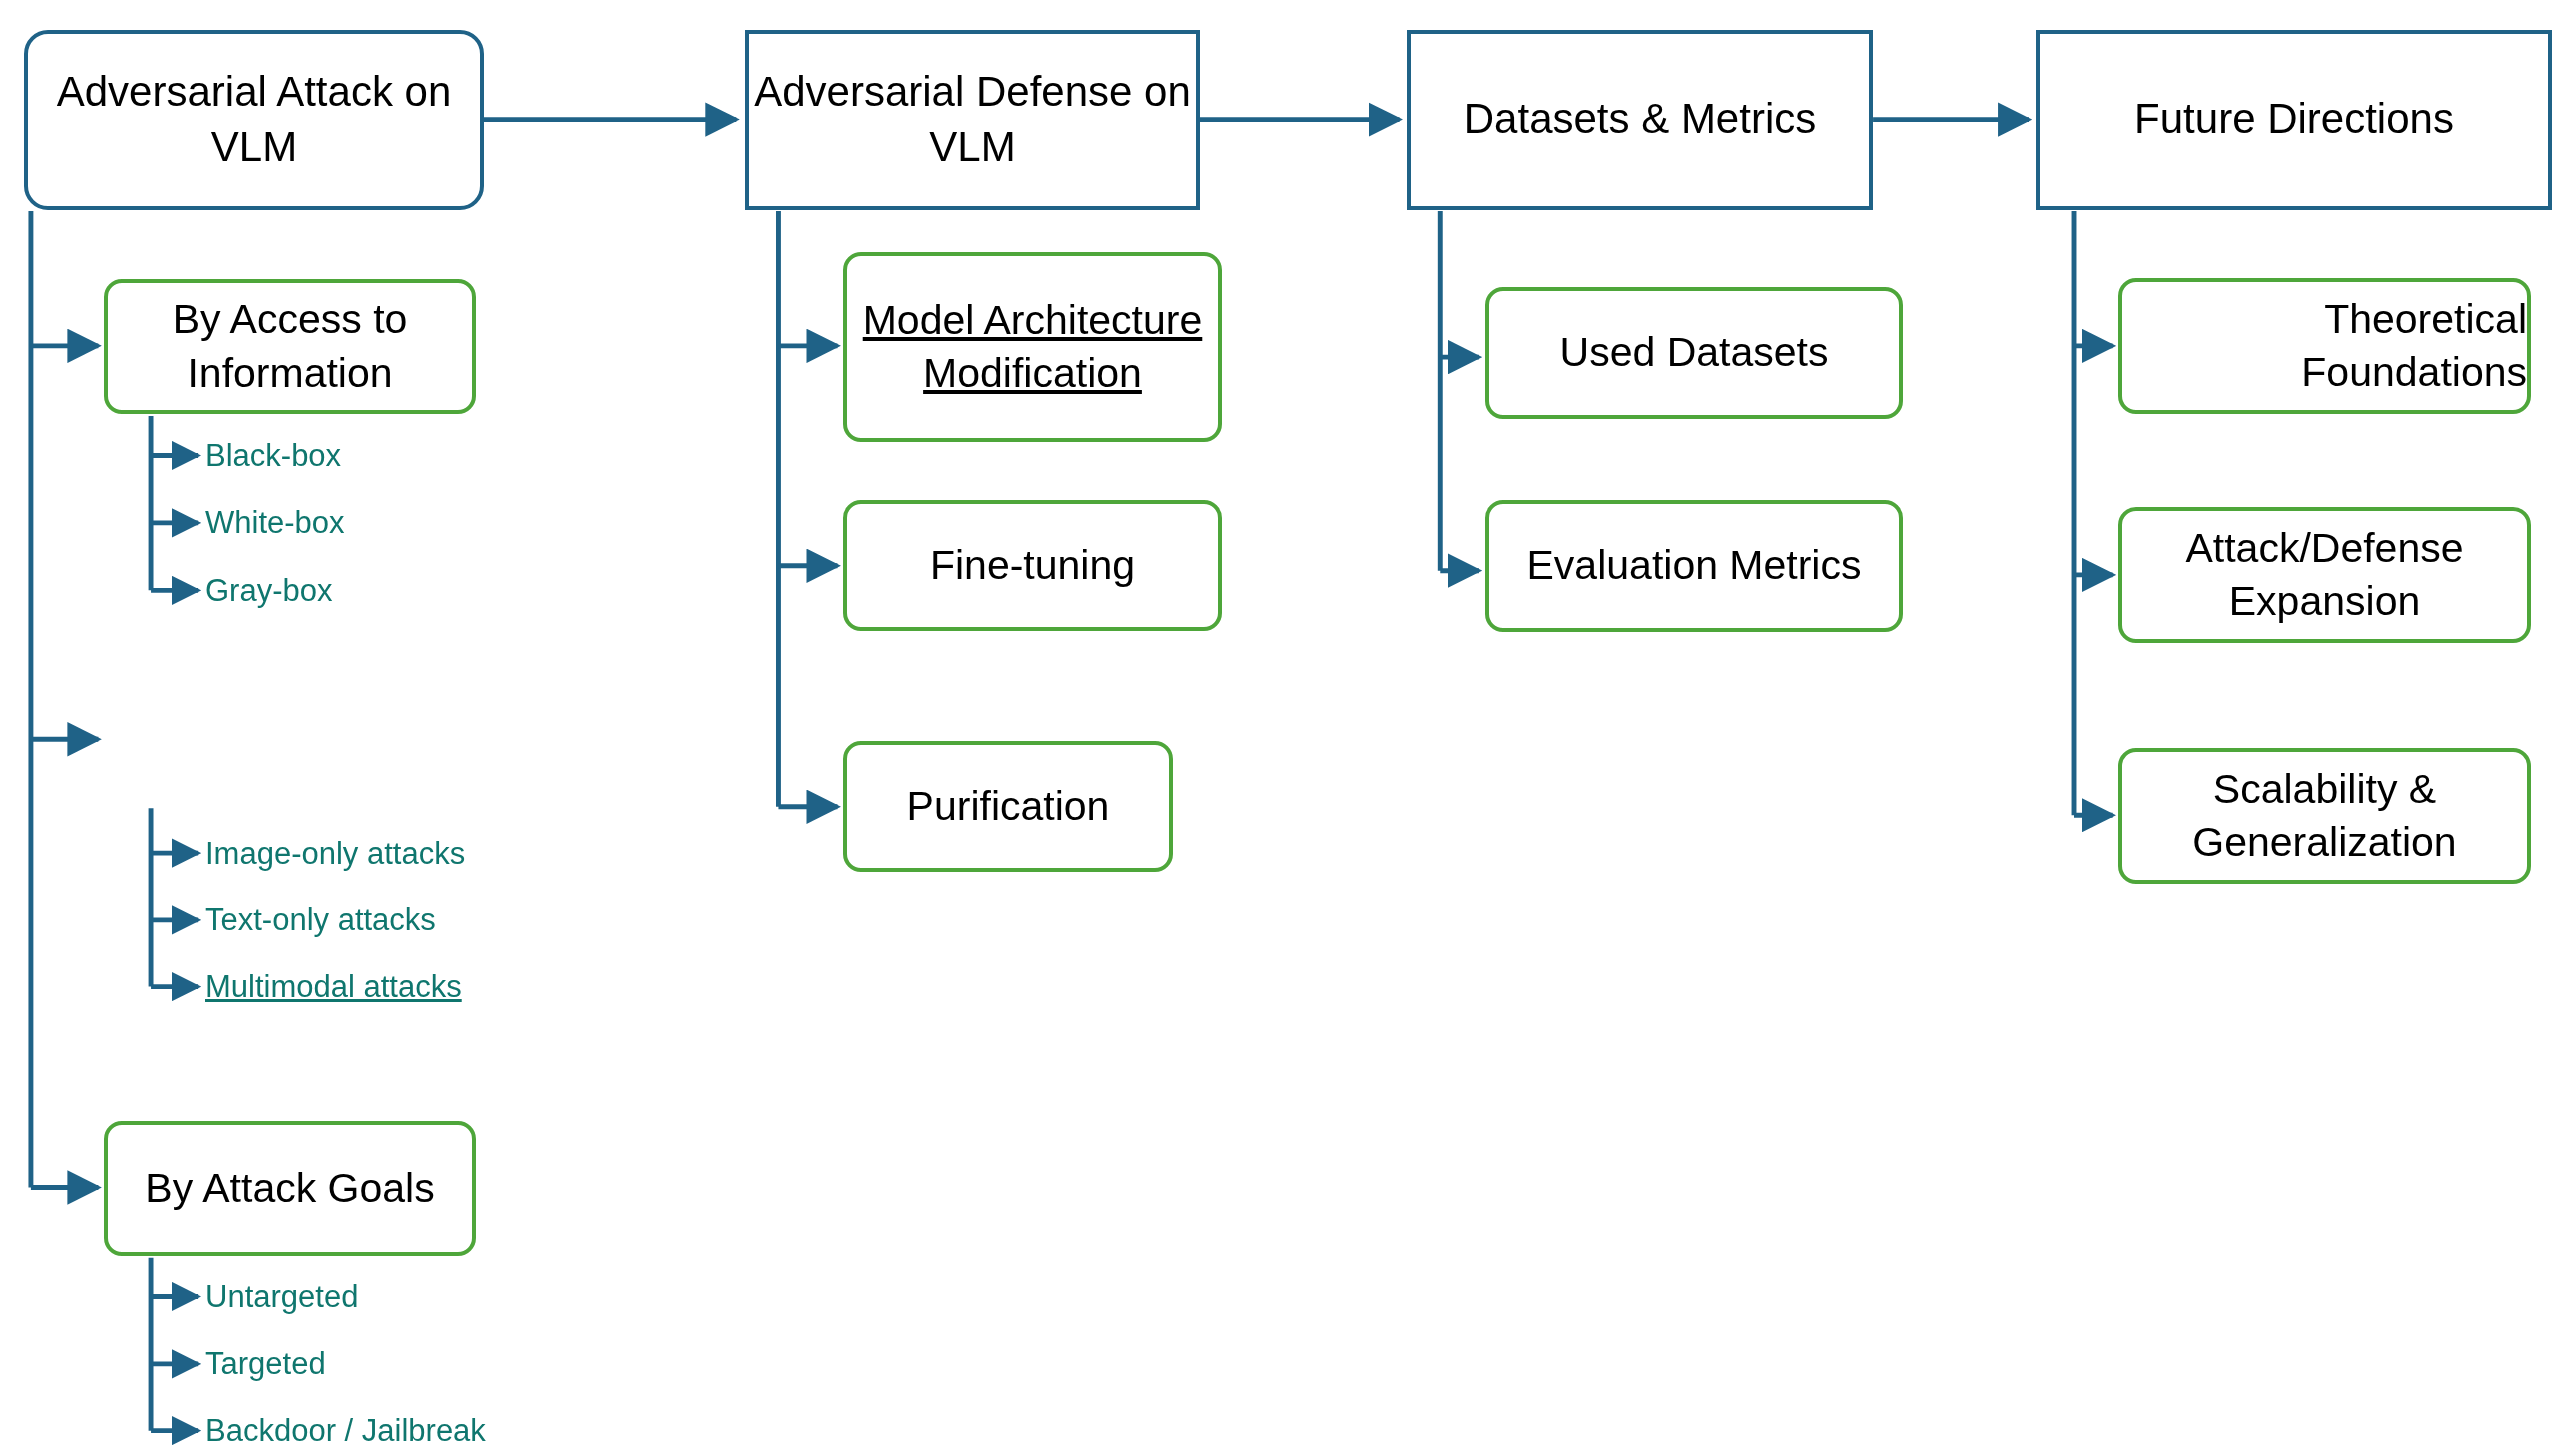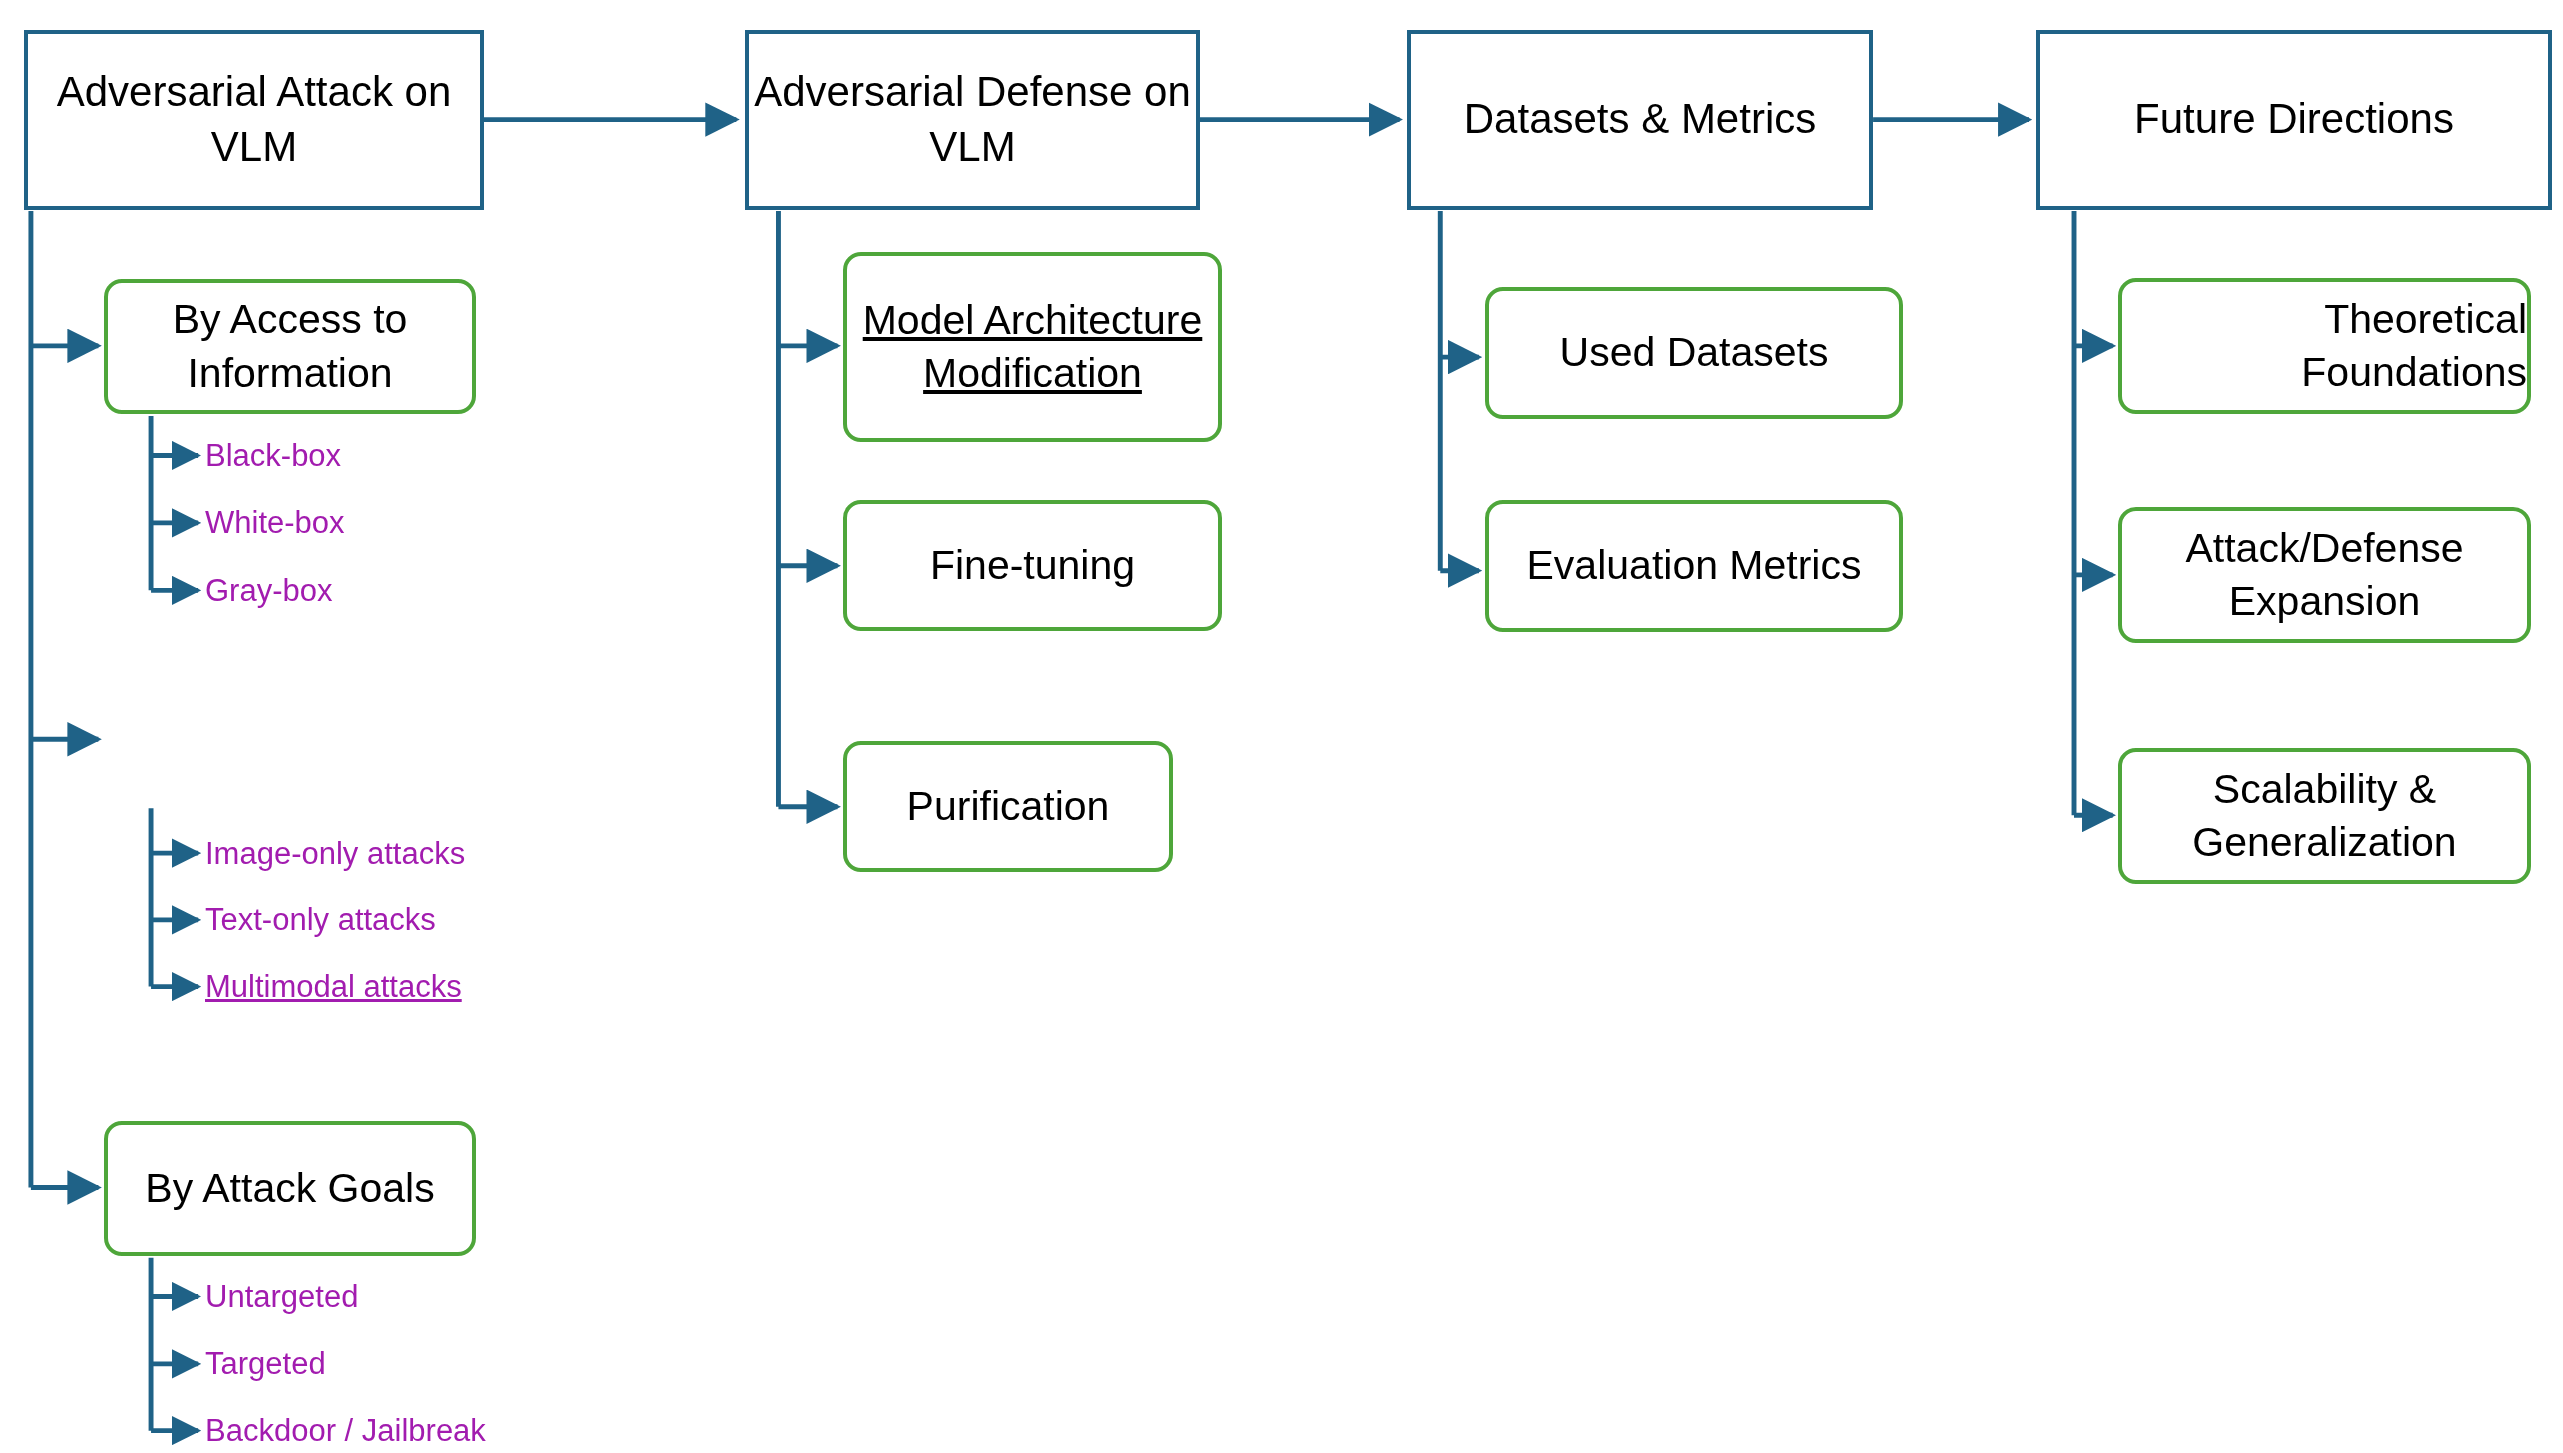--- a/index.html
+++ b/index.html
@@ -7,21 +7,21 @@
   #stage{position:relative;width:2563px;height:1454px;background:#ffffff;overflow:hidden;}
   #wires{position:absolute;left:0;top:0;width:2563px;height:1454px;pointer-events:none;}
 
   .node{position:absolute;box-sizing:border-box;display:flex;align-items:center;
         justify-content:center;text-align:center;background:#ffffff;color:#000000;
         line-height:1.30;}
 
   .top-node{border:4.2px solid #1F6287;border-radius:0;font-size:42px;}
   .sub-node{border:4.2px solid #4EA63A;border-radius:18px;font-size:41px;}
 
-  .leaf{position:absolute;font-size:31px;color:#a21caf;white-space:nowrap;
+  .leaf{position:absolute;font-size:31px;color:#0f766e;white-space:nowrap;
         line-height:1;display:flex;align-items:center;}
 </style>
 </head>
 <body>
 
 <div id="stage">
 
   <svg id="wires" viewBox="0 0 3648 2069" xmlns="http://www.w3.org/2000/svg">
     <defs>
       <marker id="ah" viewBox="0 0 10 10" refX="9" refY="5" markerWidth="7" markerHeight="7" orient="auto-start-reverse">
@@ -67,21 +67,21 @@
       <line x1="2050" y1="508" x2="2105" y2="508" marker-end="url(#ah)"></line>
       <line x1="2050" y1="812" x2="2105" y2="812" marker-end="url(#ah)"></line>
 
       <path d="M 2952 300 L 2952 1160"></path>
       <line x1="2952" y1="492" x2="3007" y2="492" marker-end="url(#ah)"></line>
       <line x1="2952" y1="818" x2="3007" y2="818" marker-end="url(#ah)"></line>
       <line x1="2952" y1="1160" x2="3007" y2="1160" marker-end="url(#ah)"></line>
     </g>
   </svg>
 
-  <div class="node top-node" style="left:24px; top:29.5px; width:460px; height:180px;">
+  <div class="node top-node" style="left:24px; top:29.5px; width:460px; height:180px;border-radius:24px;">
     <span>Adversarial Attack on VLM</span>
   </div>
 
   <div class="node sub-node" style="left:104px; top:279px; width:372px; height:135px;">
     <span>By Access to Information</span>
   </div>
 
   <div class="leaf" style="left:205px; top:437px; height:37px;">
     <span>Black-box</span>
   </div>

